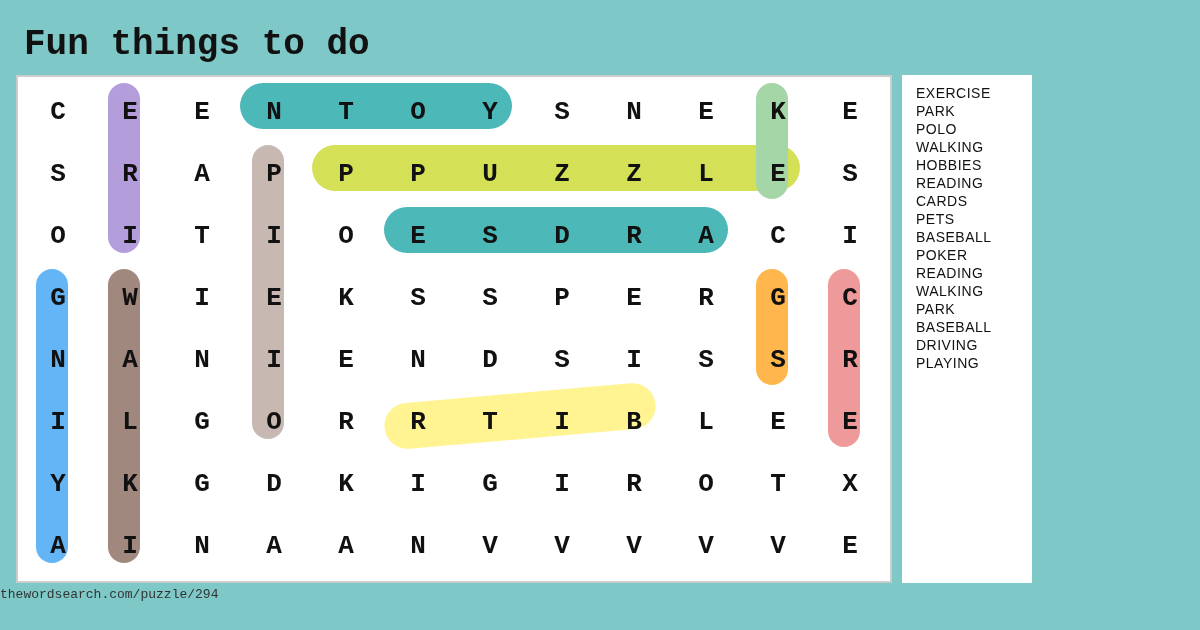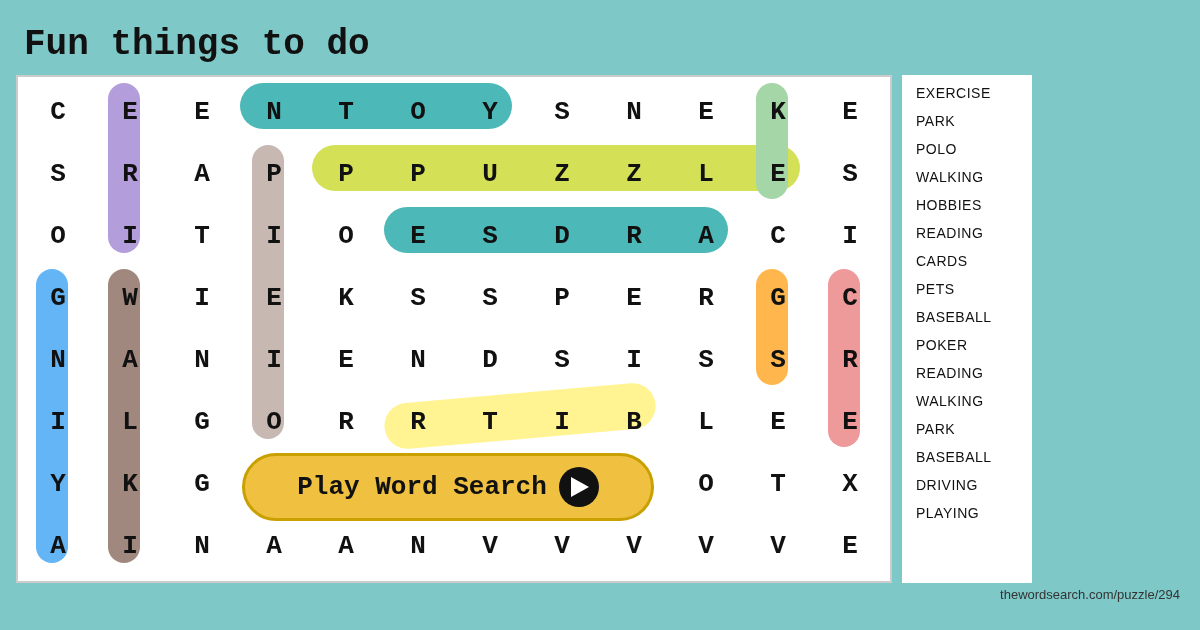--- a/index.html
+++ b/index.html
@@ -168,35 +168,34 @@
       border-bottom: 10px solid transparent;
       border-left: 18px solid white;
       margin-left: 3px;
     }
     .word-list {
       background: white;
       padding: 10px 14px;
       min-width: 130px;
       display: flex;
       flex-direction: column;
-      gap: 12px;
+      gap: 2px;
     }
     .word-item {
       font-size: 14px;
       color: #111;
       font-family: Arial, sans-serif;
       font-weight: normal;
       letter-spacing: 0.5px;
     }
     .footer {
-      text-align: right;
       font-size: 13px;
       color: #333;
-      font-family: Liberation Sans, sans-serif;
-      padding: 4px 20px 0 12px;
+      font-family: Liberation Mono, monospace;
+      padding: 4px 20px 0 0;
     }
     .grid-wrapper {
       position: relative;
     }
   </style>
 </head>
 <body>
 
 <div class="title">Fun things to do</div>
 
@@ -308,26 +307,20 @@
           <div class="cell">N</div>
           <div class="cell">V</div>
           <div class="cell">V</div>
           <div class="cell">V</div>
           <div class="cell">V</div>
           <div class="cell">V</div>
           <div class="cell">E</div>
         </div>
     </div>
 
-    <div class="play-btn-overlay">
-      <span class="play-btn-text">Play Word Search</span>
-      <div class="play-icon">
-        <div class="play-triangle"></div>
-      </div>
-    </div>
   </div>
 
   <div class="word-list" id="word-list-container">
   <div class="word-item">EXERCISE</div>
       <div class="word-item">PARK</div>
       <div class="word-item">POLO</div>
       <div class="word-item">WALKING</div>
       <div class="word-item">HOBBIES</div>
       <div class="word-item">READING</div>
       <div class="word-item">CARDS</div>

